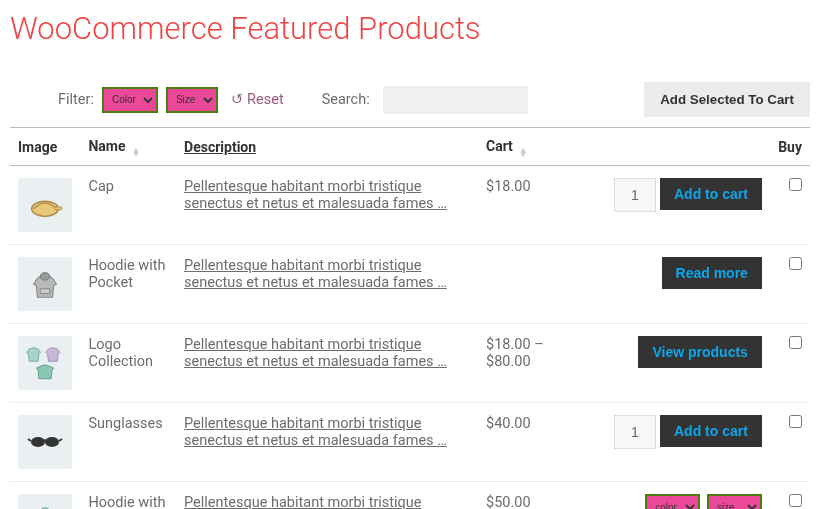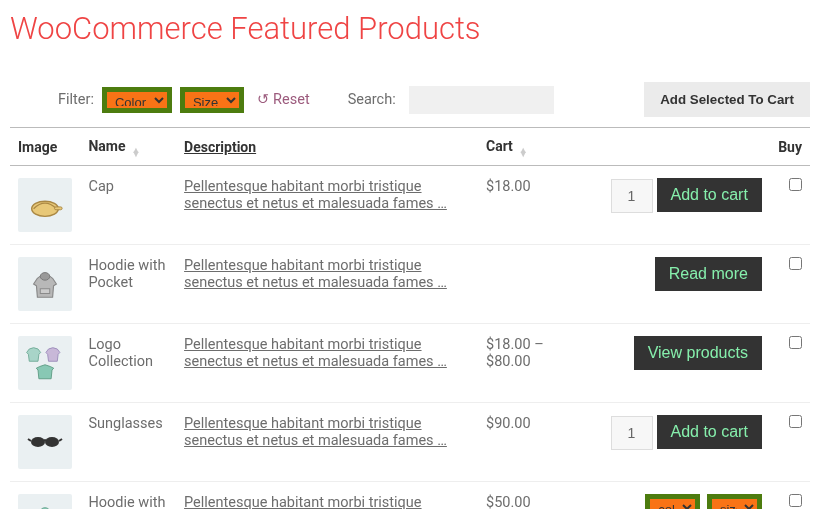--- a/index.html
+++ b/index.html
@@ -1,39 +1,39 @@
 <!DOCTYPE html>
 <html><head>
 <meta charset="utf-8">
 <style>
 * { box-sizing: border-box; margin: 0; padding: 0; }
 body { font-family: -apple-system, BlinkMacSystemFont, "Segoe UI", Roboto, sans-serif; background: #fff; padding: 10px 10px; width: 820px; font-size: 14.5px; color: #6d6d6d;}
 .page-title { font-size: 31px; font-weight: 300; color: #ef4444; margin-bottom: 35px; }
 .toolbar { display: flex; align-items: center; gap: 8px; margin-bottom: 10px; margin-left: 48px; }
 .lbl { color: #6d6d6d; }
-select { border: 5px solid #4d7c0f; background: #f97316; height: 26px; font-size: 13px; padding: 2px 4px; color:#333;}
+select { border: 2px solid #4d7c0f; background: #ec4899; height: 26px; font-size: 10px; padding: 2px 4px; color:#333;}
 .reset { color: #9c5b7d; cursor: pointer; display: inline-flex; align-items: center; gap: 4px; margin-left: 5px; }
 .search-lbl { margin-left: 30px; color: #6d6d6d;}
 .search-input { background: #f0f0f0; border: none; height: 28px; width: 145px; padding: 0 8px; margin-left: 5px;}
 .add-all { margin-left: auto; background: #ebebeb; border: none; color: #333; padding: 10px 16px; font-weight: 600; cursor: pointer; }
 table { width: 100%; border-collapse: collapse; }
 thead th { text-align: left; font-weight: 700; color: #333; padding: 10px 8px; border-top: 1px solid #bbb; border-bottom: 1px solid #bbb; font-size: 14px; position: relative;}
 th.sortable { cursor: pointer; }
 .sort-arrows { display: inline-flex; flex-direction: column; margin-left: 6px; line-height: 5px; font-size: 9px; color: #ccc; position: relative; top: 2px;}
 .sort-arrows span:first-child { margin-bottom: -1px; }
 tbody td { padding: 12px 8px; vertical-align: top; border-bottom: 1px solid #eee; font-size: 14.5px; color: #6d6d6d;}
 tbody tr:last-child td { border-bottom: 2px solid #aaa; }
 .img-cell { width: 60px; }
 .thumb { width: 54px; height: 54px; background: #eaf0f2; border-radius: 2px; display: flex; align-items: center; justify-content: center;}
 .name-cell { width: 95px; }
 .desc-cell { width: 300px; text-decoration: underline; }
 .price-cell { width: 80px; }
 .action-cell { width: 210px; text-align: right; white-space: nowrap;}
 .buy-cell { width: 30px; text-align: right; }
-.btn { background: #333; color: #86efac; border: none; padding: 8px 14px; font-weight: 400; cursor: pointer; font-size: 16px; display: inline-block; min-width: 95px; text-align: center;}
+.btn { background: #333; color: #0ea5e9; border: none; padding: 8px 14px; font-weight: 700; cursor: pointer; font-size: 14px; display: inline-block; min-width: 95px; text-align: center;}
 .qty { width: 42px; height: 34px; border: 1px solid #ddd; background: #f7f7f7; text-align: center; margin-right: 4px; padding: 0; vertical-align: middle; font-size: 14px; color:#666;}
 .variation-row { margin-bottom: 6px; }
 .variation-row select { width: 55px; margin-left: 3px;}
 
 svg { display: block; }
 </style>
 </head>
 <body>
 
 <h1 class="page-title">WooCommerce Featured Products</h1>
@@ -124,21 +124,21 @@
               <ellipse cx="13" cy="20" rx="7" ry="5" fill="#333"></ellipse>
               <ellipse cx="27" cy="20" rx="7" ry="5" fill="#333"></ellipse>
               <path d="M19 19 Q20 17 21 19" stroke="#333" fill="none" stroke-width="2"></path>
               <line x1="6" y1="19" x2="3" y2="17" stroke="#333" stroke-width="2"></line>
               <line x1="34" y1="19" x2="37" y2="17" stroke="#333" stroke-width="2"></line>
             </svg>
           </div>
         </td>
     <td class="name-cell">Sunglasses</td>
     <td class="desc-cell">Pellentesque habitant morbi tristique senectus et netus et malesuada fames …</td>
-    <td class="price-cell">$90.00</td>
+    <td class="price-cell">$40.00</td>
     <td class="action-cell"><input class="qty" type="text" value="1" style=""><button class="btn">Add to cart</button></td>
     <td class="buy-cell"><input type="checkbox" style=""></td>
   </tr>
       <tr>
     <td class="img-cell">
           <div class="thumb">
             <svg width="38" height="38" viewBox="0 0 40 40">
               <path d="M12 12 L8 18 L11 20 L12 34 L28 34 L29 20 L32 18 L28 12 Q24 8 20 10 Q16 8 12 12 Z" fill="#9dd8c8" stroke="#6ba894" stroke-width="1.2"></path>
               <ellipse cx="20" cy="10" rx="5" ry="4" fill="#88c8b4" stroke="#6ba894"></ellipse>
               <line x1="20" y1="14" x2="20" y2="32" stroke="#6ba894" stroke-width="1.5"></line>

